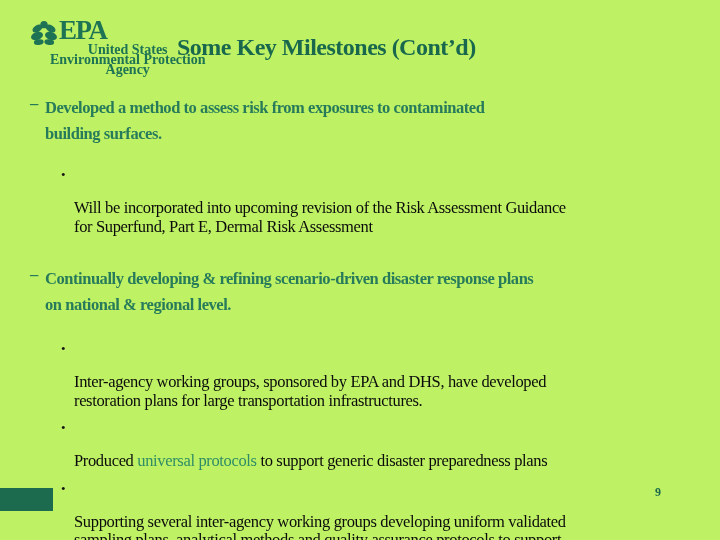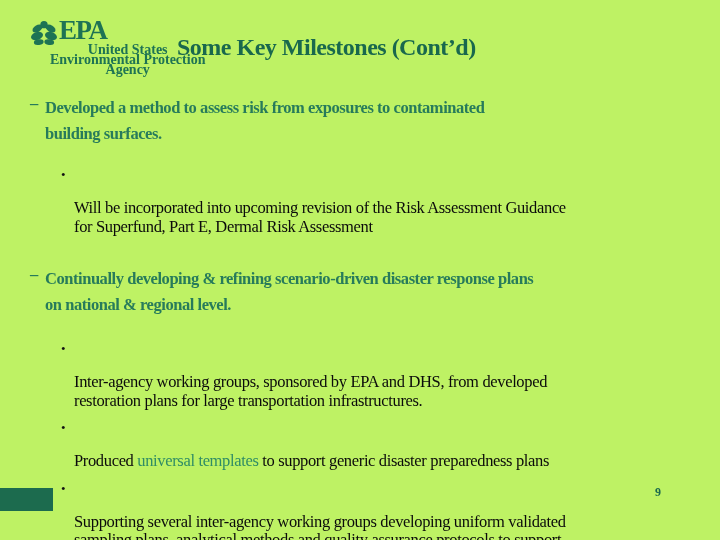--- a/index.html
+++ b/index.html
@@ -118,26 +118,26 @@
 
     <div class="row l1 gap-lg">
       <span class="l1-marker">–</span>
       <div class="l1-text multiline">Continually developing &amp; refining scenario-driven disaster response plans
 on national &amp; regional level.</div>
     </div>
 
     <div class="sub">
       <div class="row l2">
         <span class="l2-marker">•</span>
-        <div class="l2-text multiline">Inter-agency working groups, sponsored by EPA and DHS, from developed
+        <div class="l2-text multiline">Inter-agency working groups, sponsored by EPA and DHS, have developed
 restoration plans for large transportation infrastructures.</div>
       </div>
       <div class="row l2">
         <span class="l2-marker">•</span>
-        <div class="l2-text"><span>Produced </span><span class="hl">universal templates</span><span> to support generic disaster preparedness plans</span><br></div>
+        <div class="l2-text"><span>Produced </span><span class="hl">universal protocols</span><span> to support generic disaster preparedness plans</span><br></div>
       </div>
       <div class="row l2">
         <span class="l2-marker">•</span>
         <div class="l2-text multiline">Supporting several inter-agency working groups developing uniform validated
 sampling plans, analytical methods and quality assurance protocols to support
 timely cleanup and restoration of infrastructures after disaster events.</div>
       </div>
     </div>
 
   </div>

